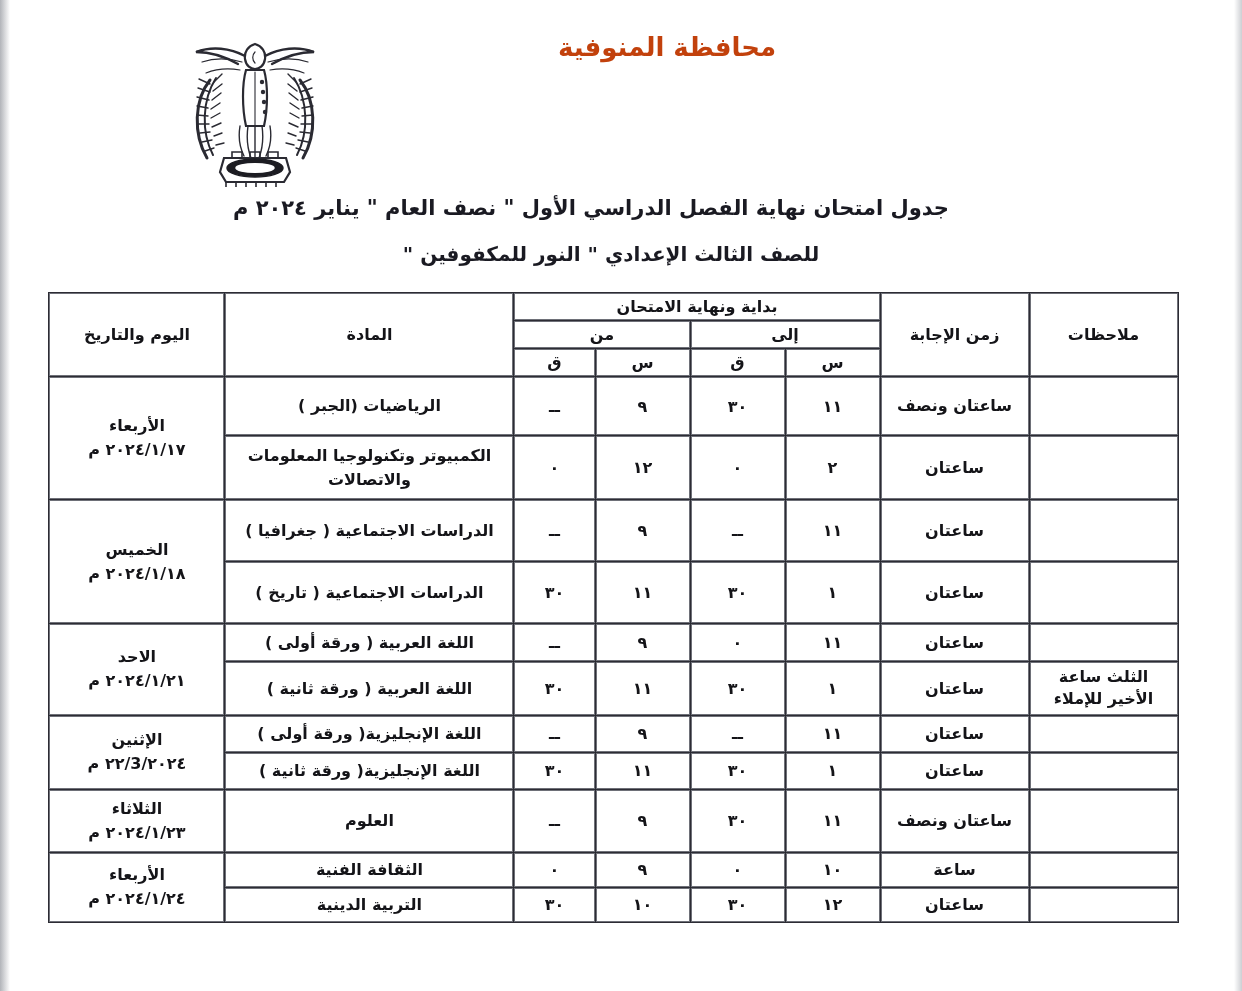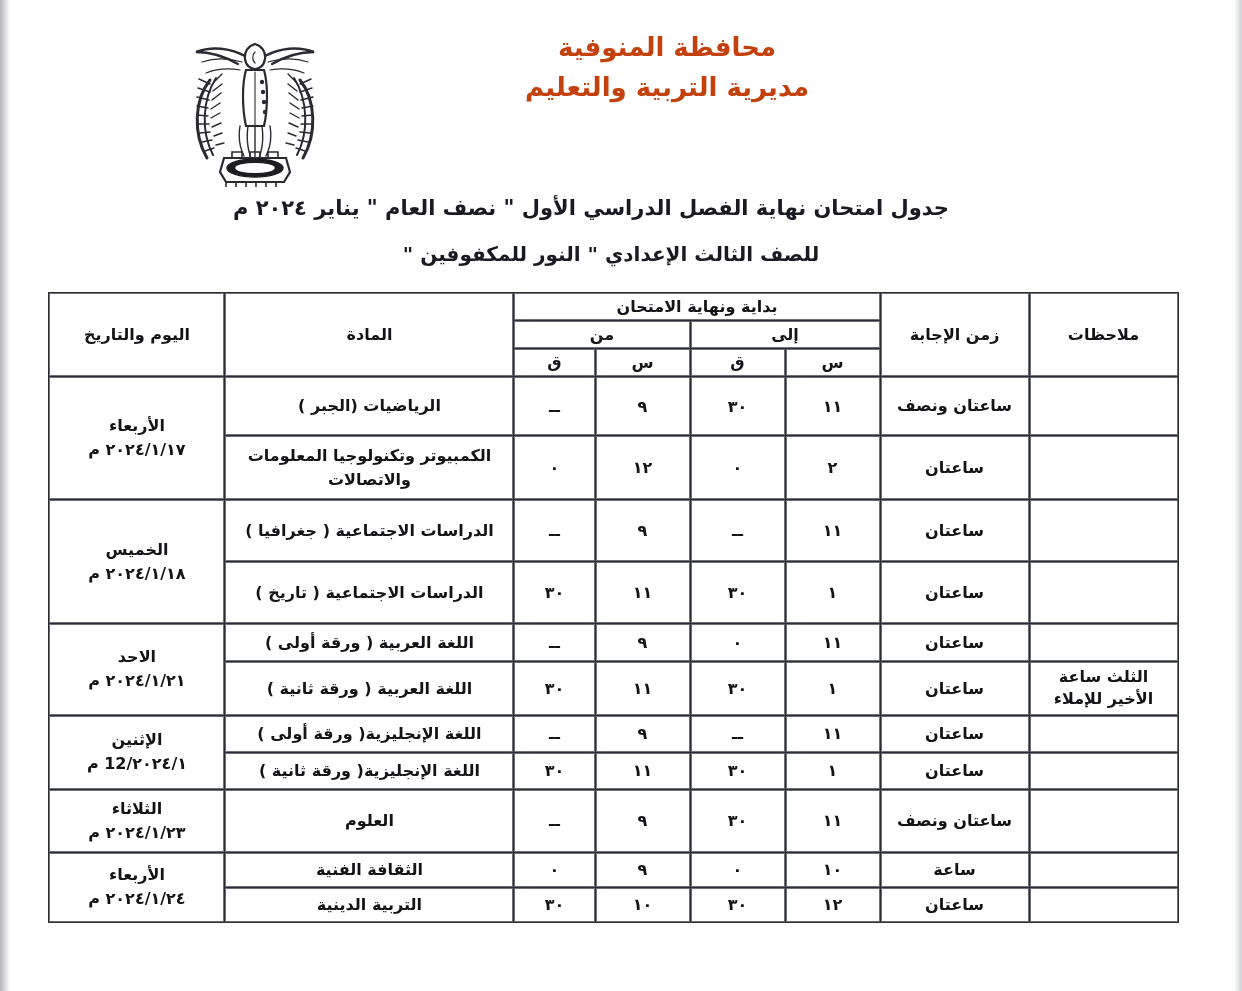--- a/index.html
+++ b/index.html
@@ -193,21 +193,20 @@
           <path d="M46 160 L46 166 L56 166 L56 160 M66 160 L66 166 L76 166 L76 160 M86 160 L86 166 L96 166 L96 160"></path>
         </g>
         <ellipse cx="75" cy="146" rx="28" ry="9" fill="#1c1c22" stroke="#1c1c22"></ellipse>
         <ellipse cx="75" cy="146" rx="19" ry="4.2" fill="#ffffff" stroke="#ffffff"></ellipse>
       </g>
     </svg>
   </div>
 
   <div class="header-lines">
     <div class="hline">محافظة المنوفية</div>
-    <div class="hline">مديرية التربية والتعليم</div>
   </div>
 </div>
 
 <div class="title-block">
   <div class="title-main">جدول امتحان نهاية الفصل الدراسي الأول " نصف العام " يناير ٢٠٢٤ م</div>
   <div class="title-sub">للصف الثالث الإعدادي   " النور للمكفوفين "</div>
 </div>
 
 <div class="table-wrap">
   <table class="sched">
@@ -310,21 +309,21 @@
         <tr style="height: 36px;">
           <td class="note"></td>
           <td class="dur">ساعتان</td>
           <td class="num">١١</td>
           <td class="num">ــ</td>
           <td class="num">٩</td>
           <td class="num">ــ</td>
           <td class="subject">اللغة الإنجليزية( ورقة أولى )</td>
           <td class="day" rowspan="2">
             <div>الإثنين</div>
-            <div>٢٠٢٤/١/12 م</div>
+            <div>٢٠٢٤/3/٢٢ م</div>
           </td>
         </tr>
         <tr style="height: 36px;">
           <td class="note"></td>
           <td class="dur">ساعتان</td>
           <td class="num">١</td>
           <td class="num">٣٠</td>
           <td class="num">١١</td>
           <td class="num">٣٠</td>
           <td class="subject">اللغة الإنجليزية( ورقة ثانية )</td>

